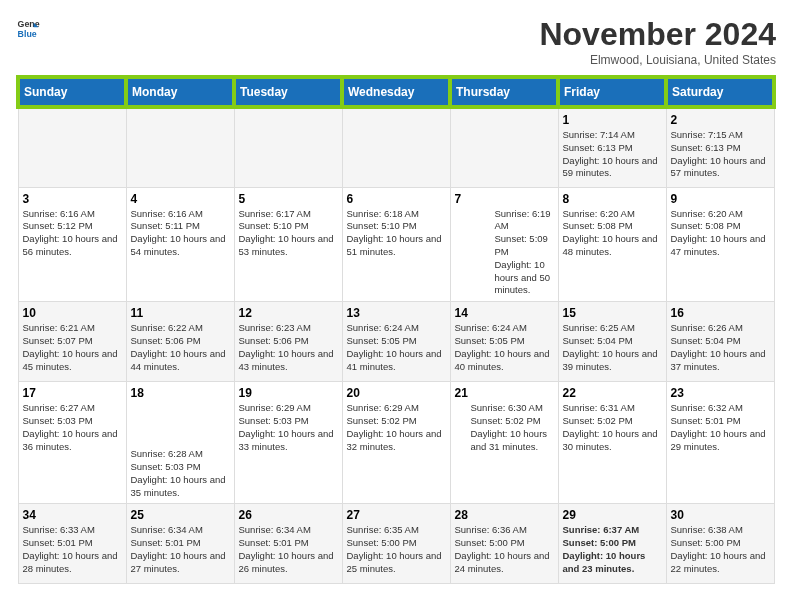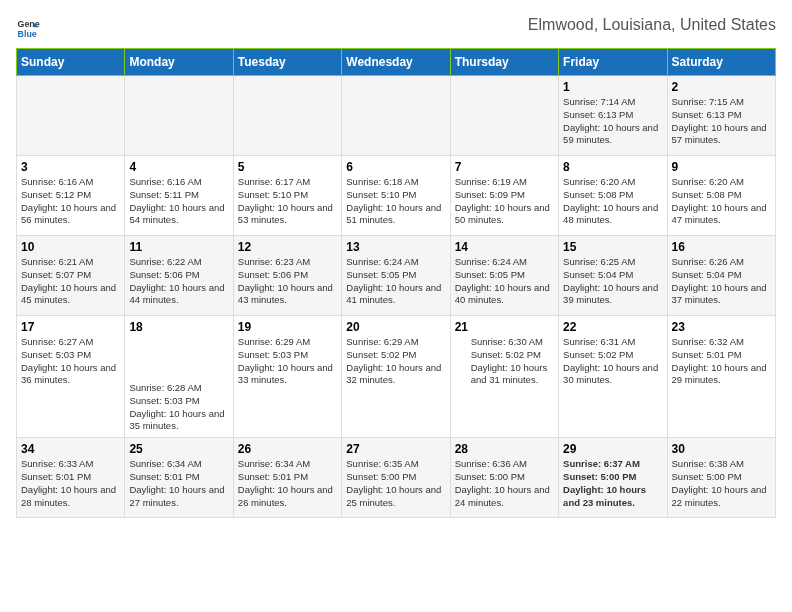--- a/index.html
+++ b/index.html
@@ -27,38 +27,38 @@
     }
     .title-area {
       text-align: right;
     }
     .month-title {
       font-size: 32px;
       font-weight: bold;
       color: #333;
     }
     .location-title {
-      font-size: 16px;
+      font-size: 12px;
       color: #555;
     }
     table {
       width: 100%;
       border-collapse: collapse;
       font-size: 10px;
     }
     thead tr {
       background-color: #1a6fba;
       color: white;
     }
     thead th {
       padding: 6px 4px;
       text-align: left;
       font-size: 12px;
       font-weight: bold;
-      border: 1px solid #84cc16;
+      border: 4px solid #84cc16;
     }
     tbody tr {
       height: 80px;
     }
     tbody tr:nth-child(odd) {
       background-color: #f5f5f5;
     }
     tbody tr:nth-child(even) {
       background-color: #fff;
     }
@@ -85,20 +85,21 @@
 
 <div class="header-area">
   <div class="logo">
     <svg class="logo-icon" viewBox="0 0 30 30">
       <text x="2" y="14" font-size="11" font-weight="bold" fill="#333">General</text>
       <text x="2" y="26" font-size="11" font-weight="bold" fill="#1a6fba">Blue</text>
       <polygon points="22,8 28,14 22,14" fill="#1a6fba"></polygon>
     </svg>
   </div>
   <div class="title-area">
+    <div class="month-title">November 2024</div>
     <div class="location-title">Elmwood, Louisiana, United States</div>
   </div>
 </div>
 
 <table>
   <thead>
     <tr>
     <th>Sunday</th>
         <th>Monday</th>
         <th>Tuesday</th>
@@ -148,21 +149,21 @@
 Daylight: 10 hours and 53 minutes.</div>
         </td>
         <td>
           <span class="day-num">6</span>
           <div class="cell-text" style="white-space: pre-line;">Sunrise: 6:18 AM
 Sunset: 5:10 PM
 Daylight: 10 hours and 51 minutes.</div>
         </td>
         <td>
           <span class="day-num">7</span>
-          <div class="cell-text" style="white-space: pre-line;">Sunrise: 6:19 AM
+          <div class="cell-text" style="white-space: pre-line; margin-left: 40px;">Sunrise: 6:19 AM
 Sunset: 5:09 PM
 Daylight: 10 hours and 50 minutes.</div>
         </td>
         <td>
           <span class="day-num">8</span>
           <div class="cell-text" style="white-space: pre-line;">Sunrise: 6:20 AM
 Sunset: 5:08 PM
 Daylight: 10 hours and 48 minutes.</div>
         </td>
         <td>

